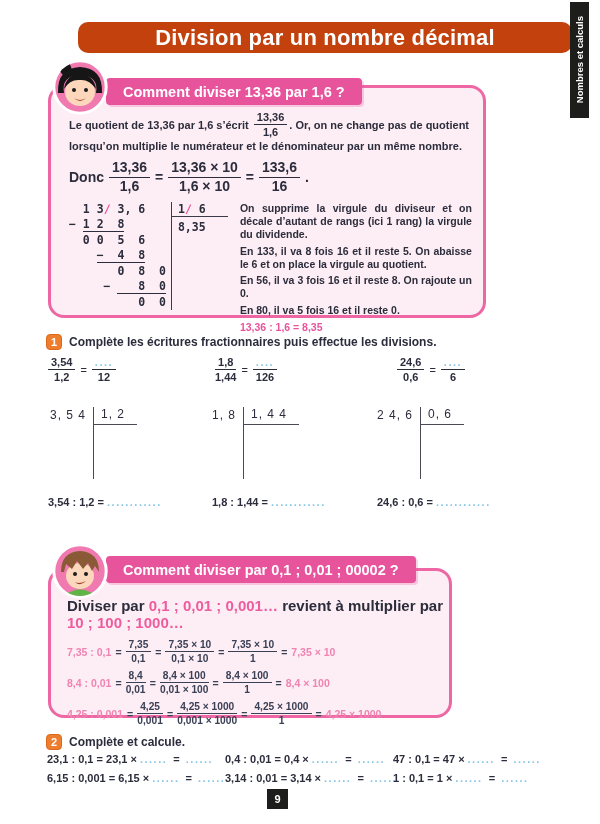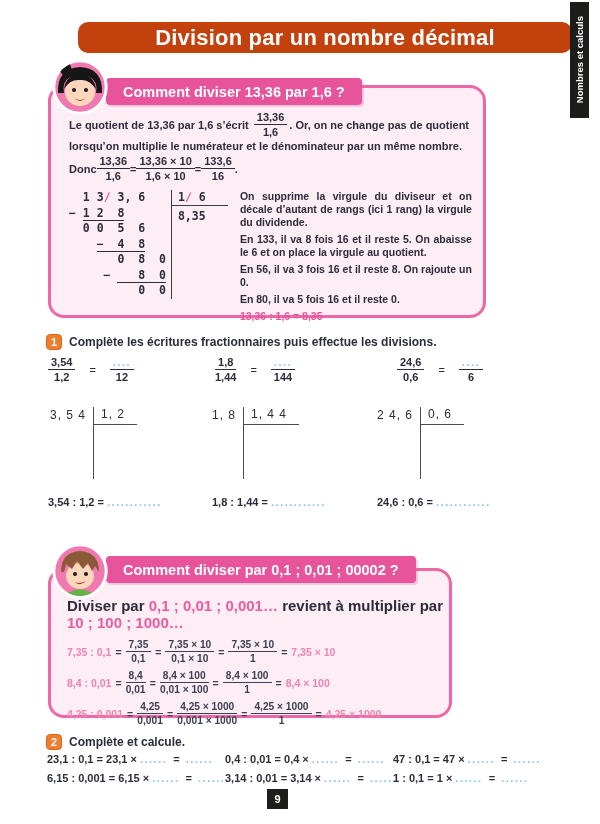--- a/index.html
+++ b/index.html
@@ -45,22 +45,22 @@
   .banner1 { left: 106px; top: 78px; }
   .banner2 { left: 106px; top: 556px; }
   .avatar {
     position: absolute; width: 56px; height: 56px; z-index: 4;
   }
   .avatar1 { left: 52px; top: 59px; }
   .avatar2 { left: 52px; top: 543px; }
   
   .b1-content { position: absolute; left: 18px; top: 24px; width: 406px; }
   .b1-p1 { font-size: 11px; font-weight: 700; line-height: 1.45; }
-  .b1-p2 { display: flex; align-items: center; 
-           font-size: 11px; font-weight: 700; }
+  .b1-p2 { margin-top: 5px; display: flex; align-items: center; gap: 5px;
+           font-size: 14px; font-weight: 700; }
   .frac { display: inline-flex; flex-direction: column; align-items: center;
           vertical-align: middle; line-height: 1.1; font-weight: 700; }
   .frac .num { padding: 0 3px 1px; border-bottom: 1.4px solid #2c2d3c; white-space: nowrap; }
   .frac .den { padding-top: 1px; white-space: nowrap; }
   .frac.inl { margin: 0 2px; transform: translateY(-1px); }
   .b1-bottom { display: flex; margin-top: 8px; }
   
   .ld { font-family: "DejaVu Sans Mono", monospace; font-size: 11.5px; font-weight: 700; }
   .ld-left { border-right: 1.6px solid #3a3a4a; padding-right: 5px; }
   .ld-row { white-space: pre; height: 15.5px; line-height: 15.5px; }
@@ -77,21 +77,21 @@
   
   .ex-header { position: absolute; display: flex; align-items: center; gap: 7px; }
   .ex1-header { left: 46px; top: 334px; }
   .ex2-header { left: 46px; top: 734px; }
   .ex-num {
     width: 16px; height: 16px; background: #ee7d2e; border: 1px solid #d96a1a;
     border-radius: 4px; color: #fff; font-size: 11px; font-weight: 700;
     display: flex; align-items: center; justify-content: center;
   }
   .ex-title { font-size: 12px; font-weight: 700; }
-  .frac-eq { position: absolute; display: flex; align-items: center; gap: 14px;
+  .frac-eq { position: absolute; display: flex; align-items: center; gap: 5px;
              font-size: 11px; }
   .dots-sm, .dots { color: #85c6e8; font-weight: 700; letter-spacing: 1.5px; }
   .setup { position: absolute; display: flex; font-size: 12px; font-weight: 400;
            letter-spacing: 1px; }
   .setup-dividend { padding: 0 7px 0 0; white-space: pre; line-height: 17px; }
   .setup-right { border-left: 1.6px solid #4a4a55; height: 72px; }
   .setup-divisor { display: inline-block; border-bottom: 1.6px solid #4a4a55;
                    padding: 0 12px 3px 7px; white-space: pre; line-height: 14px; }
   .ans { position: absolute; font-size: 11px; font-weight: 700; }
   
@@ -223,21 +223,21 @@
       </span>
   </div>
   <div class="frac-eq" style="left:215px; top:356px;">
     <span class="frac">
         <span class="num">1,8</span>
         <span class="den">1,44</span>
       </span>
     <span>=</span>
     <span class="frac">
         <span class="num dots-sm">....</span>
-        <span class="den">144</span>
+        <span class="den">126</span>
       </span>
   </div>
   <div class="frac-eq" style="left:397px; top:356px;">
     <span class="frac">
         <span class="num">24,6</span>
         <span class="den">0,6</span>
       </span>
     <span>=</span>
     <span class="frac">
         <span class="num dots-sm">....</span>

